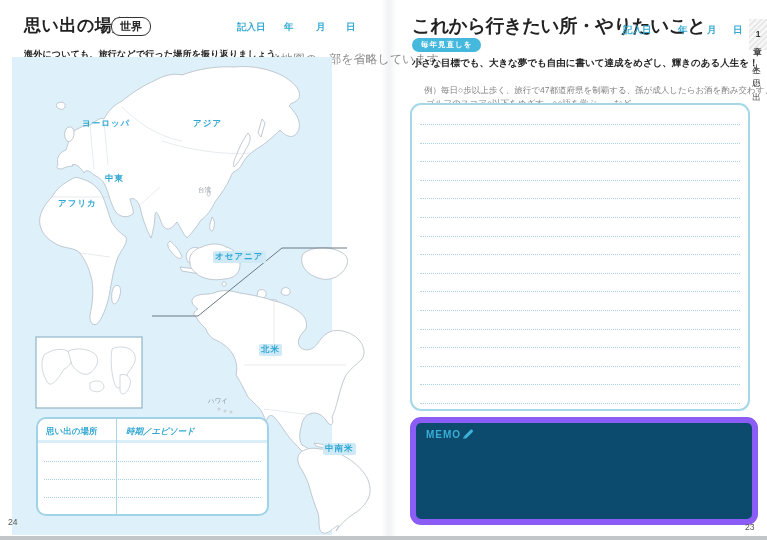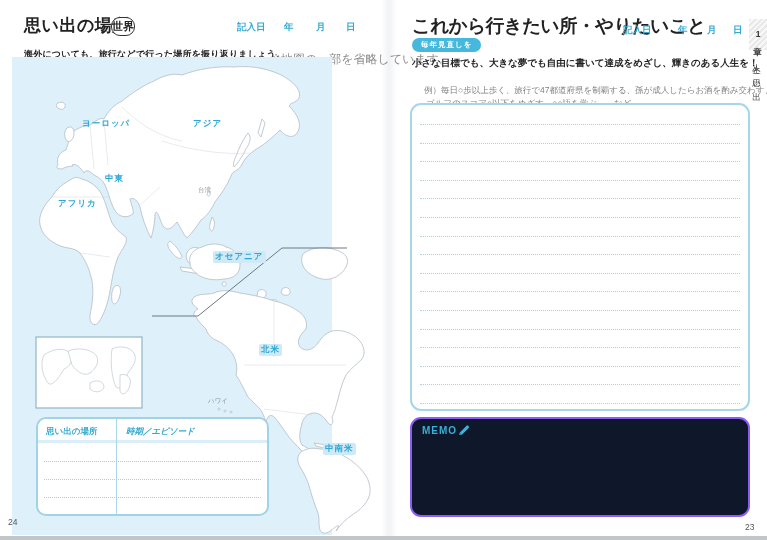--- a/index.html
+++ b/index.html
@@ -7,21 +7,21 @@
     width:767px;height:540px;overflow:hidden;background:#ffffff;
     font-family:"Liberation Sans","DejaVu Sans",sans-serif;
     position:relative;
     -webkit-font-smoothing:antialiased;
   }
   .abs{position:absolute;}
 
   
   .lp-title{left:24px;top:14px;font-size:17px;font-weight:bold;color:#222;letter-spacing:.5px;}
   .lp-tag{left:111px;top:17px;font-size:11px;font-weight:bold;color:#222;
-    border:1.5px solid #333;border-radius:9px;padding:1px 0;background:#fff;}
+    border:1.5px solid #333;border-radius:9px;padding:1px 8px;background:#fff;}
   .date-group span{position:absolute;font-size:9.5px;font-weight:bold;color:#35a9d2;white-space:nowrap;}
   .lp-sub{left:24px;top:48px;font-size:9px;font-weight:bold;color:#222;letter-spacing:.2px;}
   .lp-note{left:271px;top:51px;font-size:12px;color:#8a8a8a;}
 
   
   .map-area{left:12px;top:57px;width:320px;height:478px;background:#def0f9;}
   .map-area svg{position:absolute;left:0;top:0;}
   .map-label{position:absolute;font-size:8.5px;font-weight:bold;color:#2fa7d4;white-space:nowrap;letter-spacing:1px;}
   .map-label.chip{background:#cfeaf6;border-radius:2px;padding:0 2px;}
   .map-label-sm{position:absolute;font-size:6.5px;color:#8a949c;white-space:nowrap;}
@@ -39,22 +39,22 @@
   .rp-badge{left:412px;top:38px;font-size:7.5px;font-weight:bold;color:#fff;background:#45b8dd;
     border-radius:7px;padding:2px 9px;letter-spacing:1px;}
   .rp-intro{left:412px;top:56px;font-size:9.5px;font-weight:bold;color:#222;line-height:13.5px;white-space:nowrap;}
   .rp-example{left:412px;top:84px;font-size:8.5px;color:#828282;line-height:12.5px;white-space:nowrap;}
   .rp-example .indent{padding-left:14px;display:block;}
 
   .goal-box{left:410px;top:103px;width:336px;height:304px;background:#fff;
     border:2px solid #a6d7e9;border-radius:11px;}
   .goal-box .dotted-line{position:absolute;left:8px;right:8px;height:0;border-top:1.5px dotted #a8d2e4;}
 
-  .memo-box{left:410px;top:417px;width:336px;height:96px;background:#0f172a;
-    border:2px solid #8b5cf6;border-radius:11px;}
+  .memo-box{left:410px;top:417px;width:336px;height:96px;background:#0c4a6e;
+    border:6px solid #8b5cf6;border-radius:11px;}
   .memo-label{position:absolute;left:10px;top:6px;font-size:10px;font-weight:bold;
     color:#3aaed6;letter-spacing:1px;}
   .memo-pencil{position:absolute;left:46px;top:5px;}
 
   .pagenum{font-size:8.5px;color:#555;}
 
   
   .chap-num{left:749px;top:19px;width:18px;height:31px;
     background:repeating-linear-gradient(135deg,#e9e9e9 0,#e9e9e9 2px,#f8f8f8 2px,#f8f8f8 4px);
     display:flex;align-items:center;justify-content:center;

